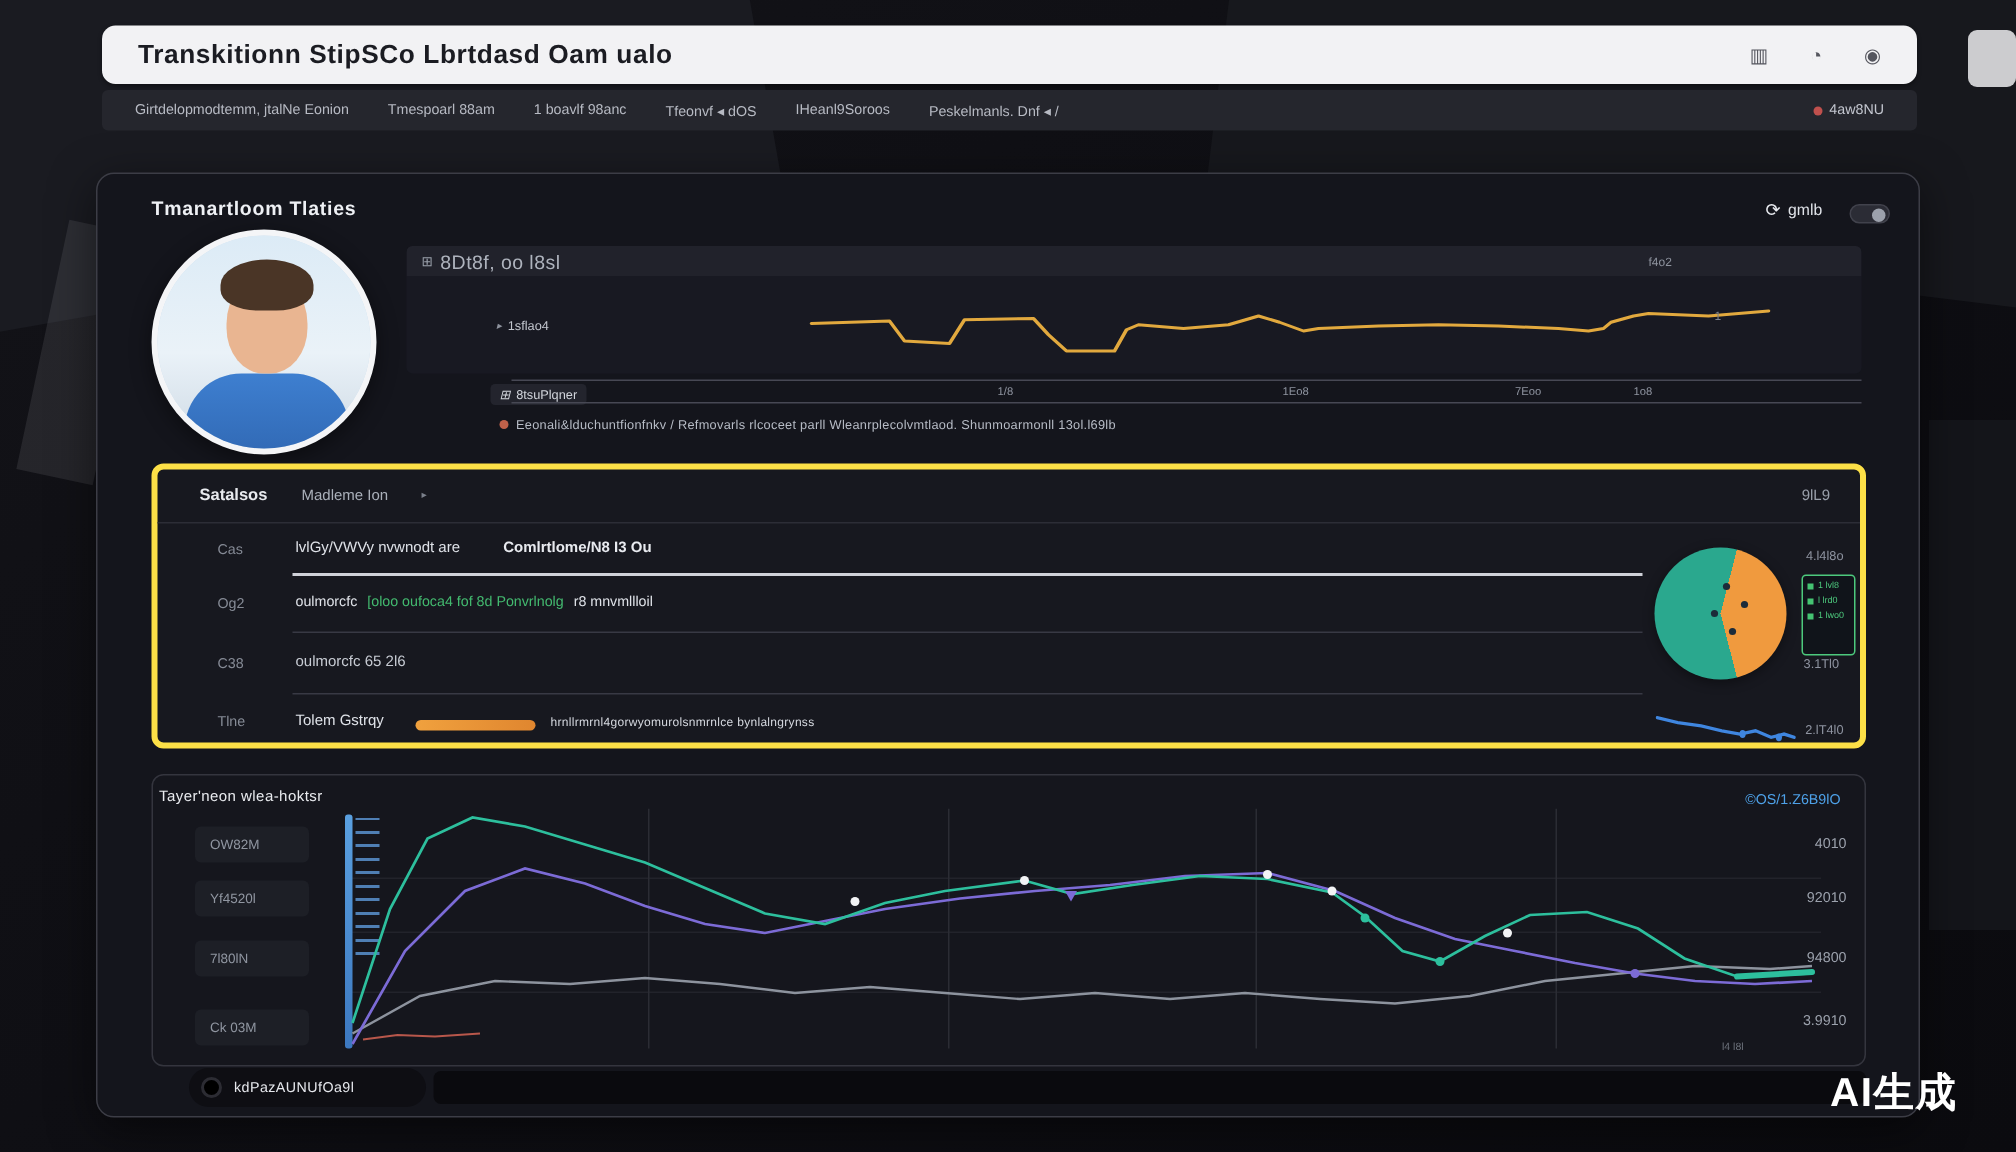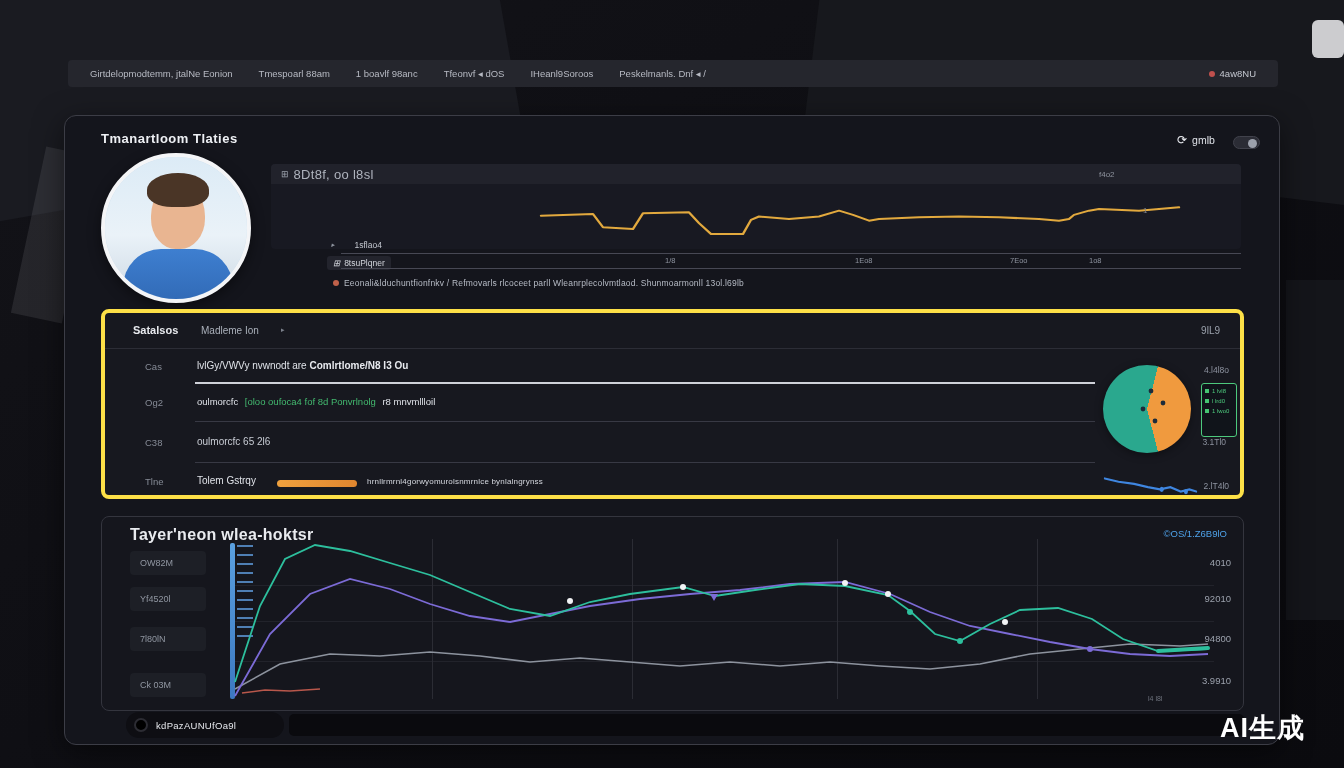--- a/index.html
+++ b/index.html
@@ -50,42 +50,42 @@
 
   
   .topchart{position:absolute;left:206px;top:48px;width:970px;height:85px;background:#181922;border-radius:4px;overflow:hidden}
   .tc-head{position:absolute;left:0;top:0;width:100%;height:20px;background:#21222b;display:flex;align-items:center;padding:0 10px;gap:5px}
   .tc-icon{font-size:9px;color:#9aa0ab}
   .tc-label{font-size:13px;color:#aeb3bd;letter-spacing:.3px}
   .tc-val{position:absolute;left:828px;font-size:8px;color:#8d929d}
   .tc-svg{position:absolute;left:0;top:20px;width:970px;height:65px}
   .tc-mark{position:absolute;left:872px;top:42px;font-size:8px;color:#7d828d}
 
-  .side-label1{position:absolute;left:266px;top:124px;font-size:8.5px;color:#c3c7cf;display:flex;gap:20px;align-items:center}
+  .side-label1{position:absolute;left:266px;top:96px;font-size:8.5px;color:#c3c7cf;display:flex;gap:4px;align-items:center}
   .side-label1 .tri{color:#8d929d;font-size:7px}
   .side-label2{position:absolute;left:262px;top:140px;font-size:8.5px;color:#d2d5dc;background:#23242d;
                padding:2px 6px;border-radius:3px;display:flex;gap:4px;align-items:center;cursor:pointer}
   .axis-line{position:absolute;left:276px;width:900px;height:1px;background:#474854}
   .l1{top:137px}.l2{top:152px}
   .tick{position:absolute;top:139.5px;font-size:7.5px;color:#8f94a0}
   .t0{left:600px}.t1{left:790px}.t2{left:945px}.t3{left:1024px}
   .note{position:absolute;left:268px;top:162px;display:flex;align-items:center;gap:5px;font-size:8.5px;color:#b7bcc6;letter-spacing:.2px}
   .note-dot{width:6px;height:6px;border-radius:50%;background:#c0614a;flex:0 0 auto}
 
   
   .table-card{position:absolute;left:36px;top:193px;width:1143px;height:190px;background:#17181f;
               border:4px solid #fde047;border-radius:8px}
   .tbl-head{position:absolute;left:0;top:0;width:100%;height:36px;border-bottom:1px solid #2c2d36}
   .tbl-title{position:absolute;left:28px;top:11px;font-size:11px;font-weight:bold;color:#e8eaee}
   .tbl-subtitle{position:absolute;left:96px;top:12px;font-size:10px;color:#aab0ba}
   .tbl-chevron{position:absolute;left:176px;top:13px;font-size:7px;color:#7b808b}
   .tbl-val{position:absolute;right:20px;top:12px;font-size:10px;color:#9aa0ab}
   .rkey{position:absolute;left:40px;font-size:9.5px;color:#868b96}
   .rtext{position:absolute;left:92px;font-size:10px;color:#dfe2e8}
-  .rtext b{font-weight:bold;color:#e8eaef;}
+  .rtext b{font-weight:bold;color:#e8eaef;margin-left:26px}
   .rtext .grn{color:#43b96f;margin:0 4px}
   .rval{position:absolute;font-size:8.5px;color:#8e93a0}
   .sep{position:absolute;left:90px;width:900px}
   .sep.bright{top:69px;height:2px;background:#cfd1d8}
   .sep.dim{height:1px;background:#383944}
   .d2{top:108px}.d3{top:149px}
   .pbar{position:absolute;left:172px;top:167px;width:80px;height:7px;border-radius:4px;
         background:linear-gradient(90deg,#f0a13e,#e0862f)}
   .rnote{position:absolute;left:262px;top:164px;font-size:8px;color:#d5d8df;letter-spacing:.2px}
   .pie{position:absolute;left:998px;top:52px;width:88px;height:88px;border-radius:50%;
@@ -95,21 +95,21 @@
   .legend{position:absolute;left:1096px;top:70px;width:36px;height:54px;border:1.5px solid #4dc97d;
           border-radius:3px;background:#10141a;padding:4px 3px;display:flex;flex-direction:column;gap:4px}
   .lg-row{display:flex;align-items:center;gap:3px}
   .lg-chip{width:4px;height:4px;background:#45c472;flex:0 0 auto}
   .lg-txt{font-size:6px;color:#4dc97d;white-space:nowrap}
   .sparkline{position:absolute;left:998px;top:160px;width:95px;height:24px}
 
   
   .bottom-card{position:absolute;left:36px;top:400px;width:1143px;height:195px;background:#15161d;
                border:1px solid #34353e;border-radius:8px}
-  .bc-title{position:absolute;left:28px;top:9px;font-size:16px;font-weight:bold;color:#e9ebef;letter-spacing:.3px}
+  .bc-title{position:absolute;left:4px;top:9px;font-size:10px;font-weight:normal;color:#e9ebef;letter-spacing:.3px}
   .bc-link{position:absolute;right:16px;top:11px;font-size:9.5px;color:#4ea1e8;cursor:pointer}
   .ybox{position:absolute;left:28px;width:76px;height:24px;background:#1d1f26;border-radius:4px;
         font-size:9px;color:#9096a1;line-height:24px;padding-left:10px}
   .y0{top:34px}.y1{top:70px}.y2{top:110px}.y3{top:156px}
   .bc-chart{position:absolute;left:128px;top:22px;width:984px;height:165px;overflow:hidden}
   .vgrid{position:absolute;top:0;width:1px;height:160px;background:#2b2c34}
   .g1{left:202px}.g2{left:402px}.g3{left:607px}.g4{left:807px}
   .hgrid{position:absolute;left:0;width:984px;height:1px;background:#22232b}
   .h1{top:46px}.h2{top:82px}.h3{top:122px}
   .bluebar{position:absolute;left:0;top:4px;width:5px;height:156px;border-radius:2px;
@@ -132,20 +132,28 @@
 </style>
 </head>
 <body>
 
 <div id="app">
   <div class="bg-shape s1"></div>
   <div class="bg-shape s2"></div>
   <div class="bg-shape s3"></div>
   <div class="bg-shape s4"></div>
 
+  <header class="topbar">
+    <h1 class="title">Transkitionn StipSCo Lbrtdasd Oam ualo</h1>
+    <div class="top-icons">
+      <span class="ticon">▥</span>
+      <span class="ticon">◔</span>
+      <span class="ticon">◉</span>
+    </div>
+  </header>
   <div class="corner-block"></div>
 
   <nav class="navbar">
     <span class="nav-item">Girtdelopmodtemm, jtalNe Eonion</span>
     <span class="nav-item">Tmespoarl 88am</span>
     <span class="nav-item">1 boavlf 98anc</span>
     <span class="nav-item">Tfeonvf ◂ dOS</span>
     <span class="nav-item">IHeanl9Soroos</span>
     <span class="nav-item">Peskelmanls. Dnf ◂ /</span>
     <span class="nav-right">

